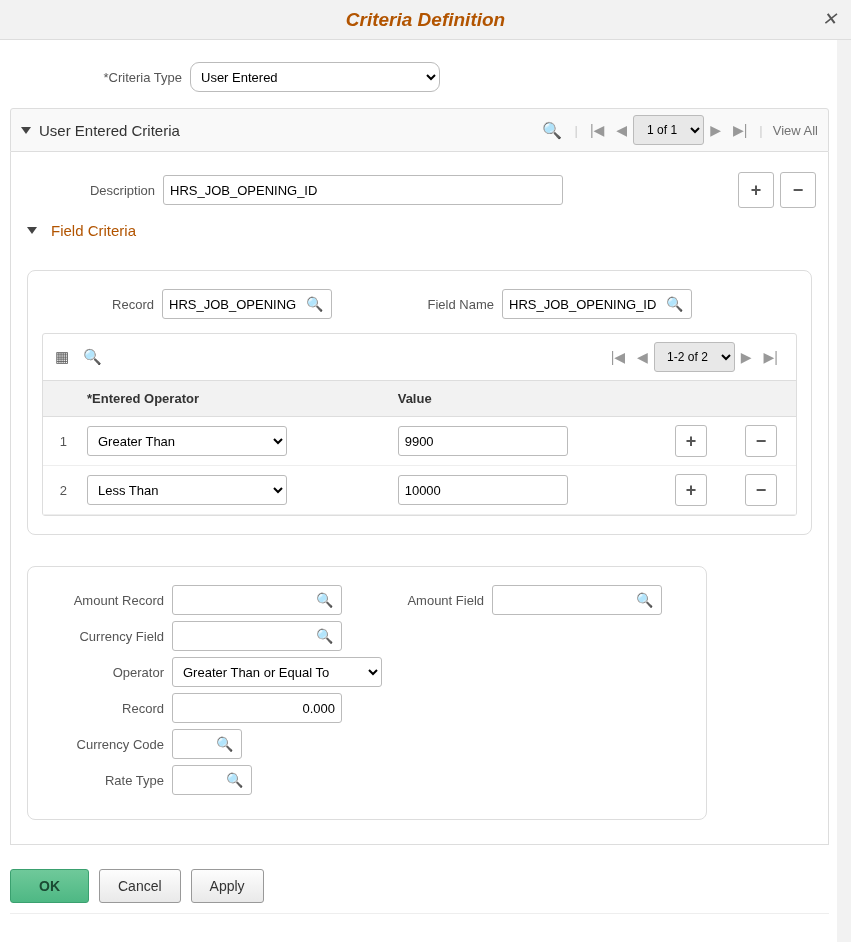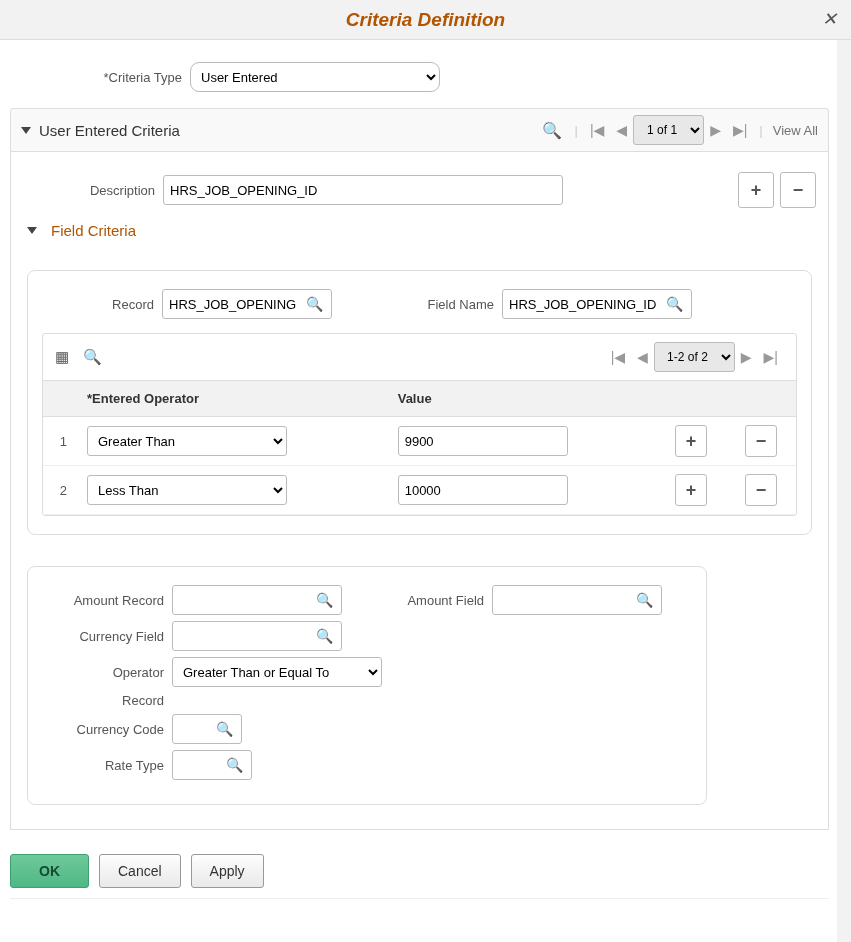--- a/index.html
+++ b/index.html
@@ -345,20 +345,21 @@
           <span class="lookup"><input type="text" style="width: 170px;" value=""><span class="mag">🔍</span></span>
         </div>
         <div class="row">
           <div class="lbl-right" style="width:130px;">Operator</div>
           <select style="width:210px;">
             <option>Greater Than or Equal To</option>
           </select>
         </div>
         <div class="row">
           <div class="lbl-right" style="width:130px;">Record</div>
+          <input type="text" style="width: 170px; text-align: right;" value="0.000">
         </div>
         <div class="row">
           <div class="lbl-right" style="width:130px;">Currency Code</div>
           <span class="lookup"><input type="text" style="width: 70px;" value=""><span class="mag">🔍</span></span>
         </div>
         <div class="row">
           <div class="lbl-right" style="width:130px;">Rate Type</div>
           <span class="lookup"><input type="text" style="width: 80px;" value=""><span class="mag">🔍</span></span>
         </div>
       </div>

